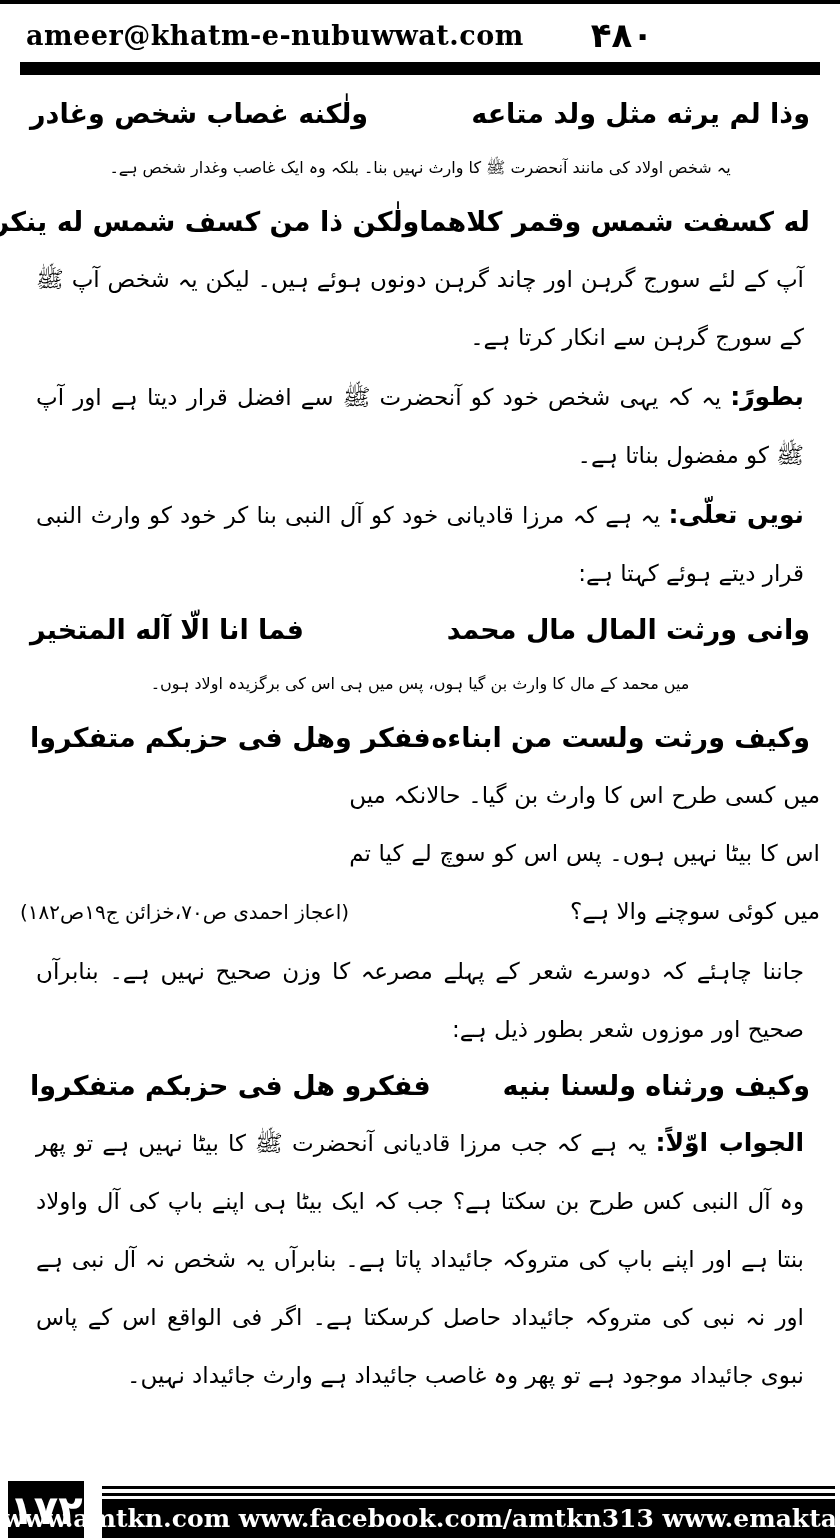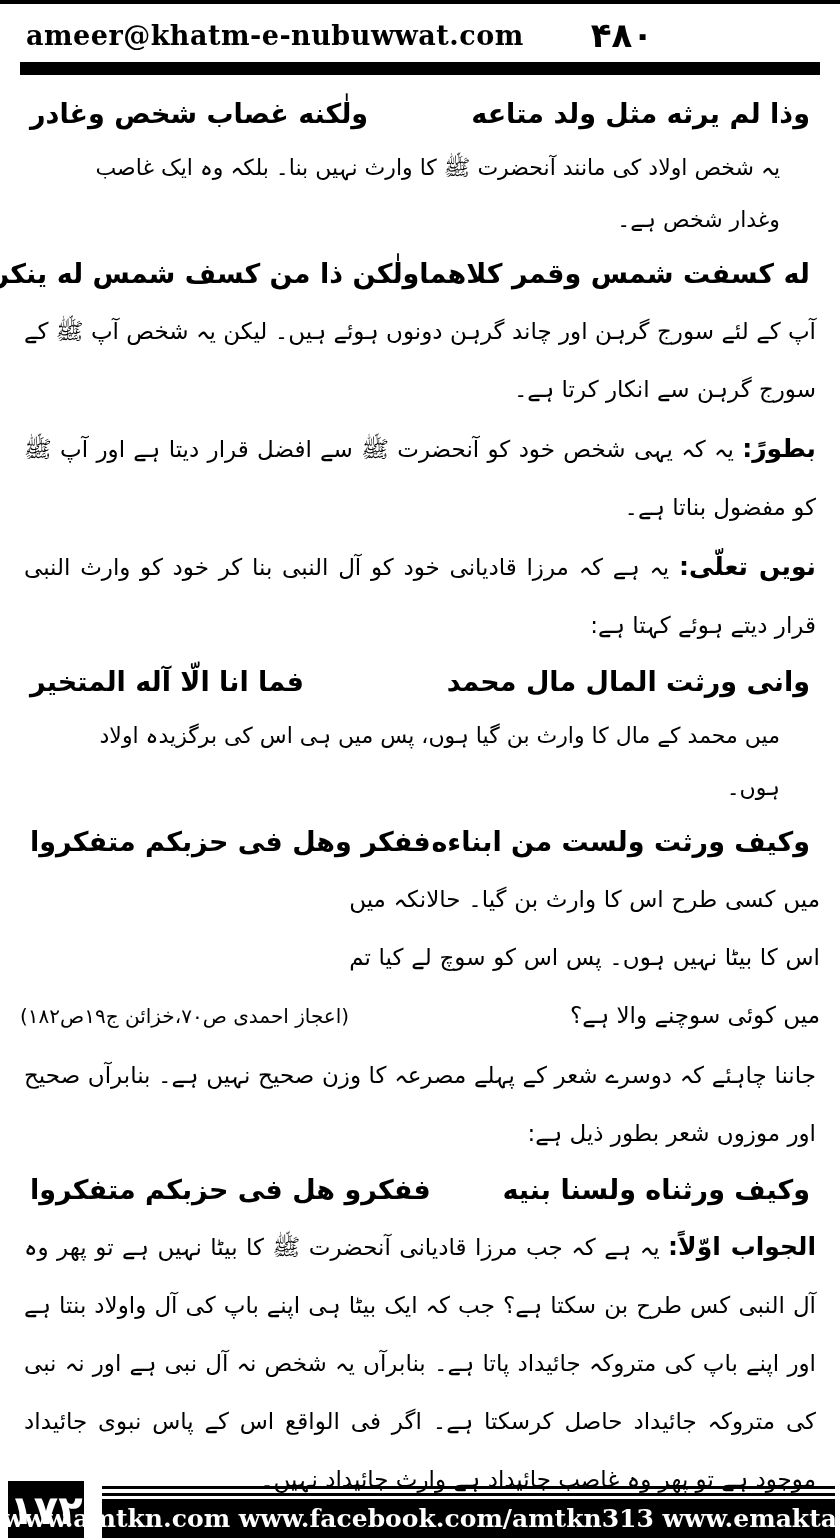--- a/index.html
+++ b/index.html
@@ -9,22 +9,22 @@
   }
   .top-rule{position:absolute;top:0;left:0;right:0;height:4px;background:#000;}
   .header{position:absolute;top:10px;left:26px;right:24px;height:50px;display:flex;align-items:center;gap:25px;}
   .email{font-family:"DejaVu Serif",serif;font-weight:bold;font-size:27px;direction:ltr;letter-spacing:0.5px;}
   .pageno{font-weight:bold;font-size:34px;margin-left:42px;direction:rtl;}
   .title{margin-left:auto;direction:rtl;font-weight:bold;font-size:25px;}
   .bar{position:absolute;top:62px;left:20px;right:20px;height:13px;background:#000;}
   .main{position:absolute;top:86px;left:20px;right:20px;bottom:62px;direction:rtl;}
   .couplet{display:flex;justify-content:space-between;font-weight:bold;font-size:27px;line-height:52px;padding:0 10px;margin:2px 0;}
   .couplet .hemistich{white-space:nowrap;}
-  .tcenter{text-align:right;font-size:22px;line-height:52px;padding:0 40px;margin:2px 0;}
-  .para{font-size:23px;line-height:58px;text-align:justify;text-align-last:right;margin:2px 4px;}
+  .tcenter{text-align:center;font-size:16px;line-height:52px;padding:0 40px;margin:2px 0;}
+  .para{font-size:23px;line-height:58px;text-align:justify;text-align-last:right;margin:2px 16px;}
   .lead{font-weight:bold;font-size:25px;}
   .t4row{display:flex;align-items:flex-end;margin:2px 0;}
   .t4row .para{flex:1;margin:0;}
   .cite{white-space:nowrap;font-size:20px;line-height:56px;font-weight:normal;}
   .pagebox{
     position:absolute;left:8px;bottom:2px;width:76px;height:57px;background:#000;color:#fff;
     display:flex;align-items:center;justify-content:center;font-size:40px;font-weight:bold;direction:rtl;
   }
   .frule{position:absolute;left:102px;right:5px;height:3px;background:#000;}
   .frule.r1{bottom:51px;}

